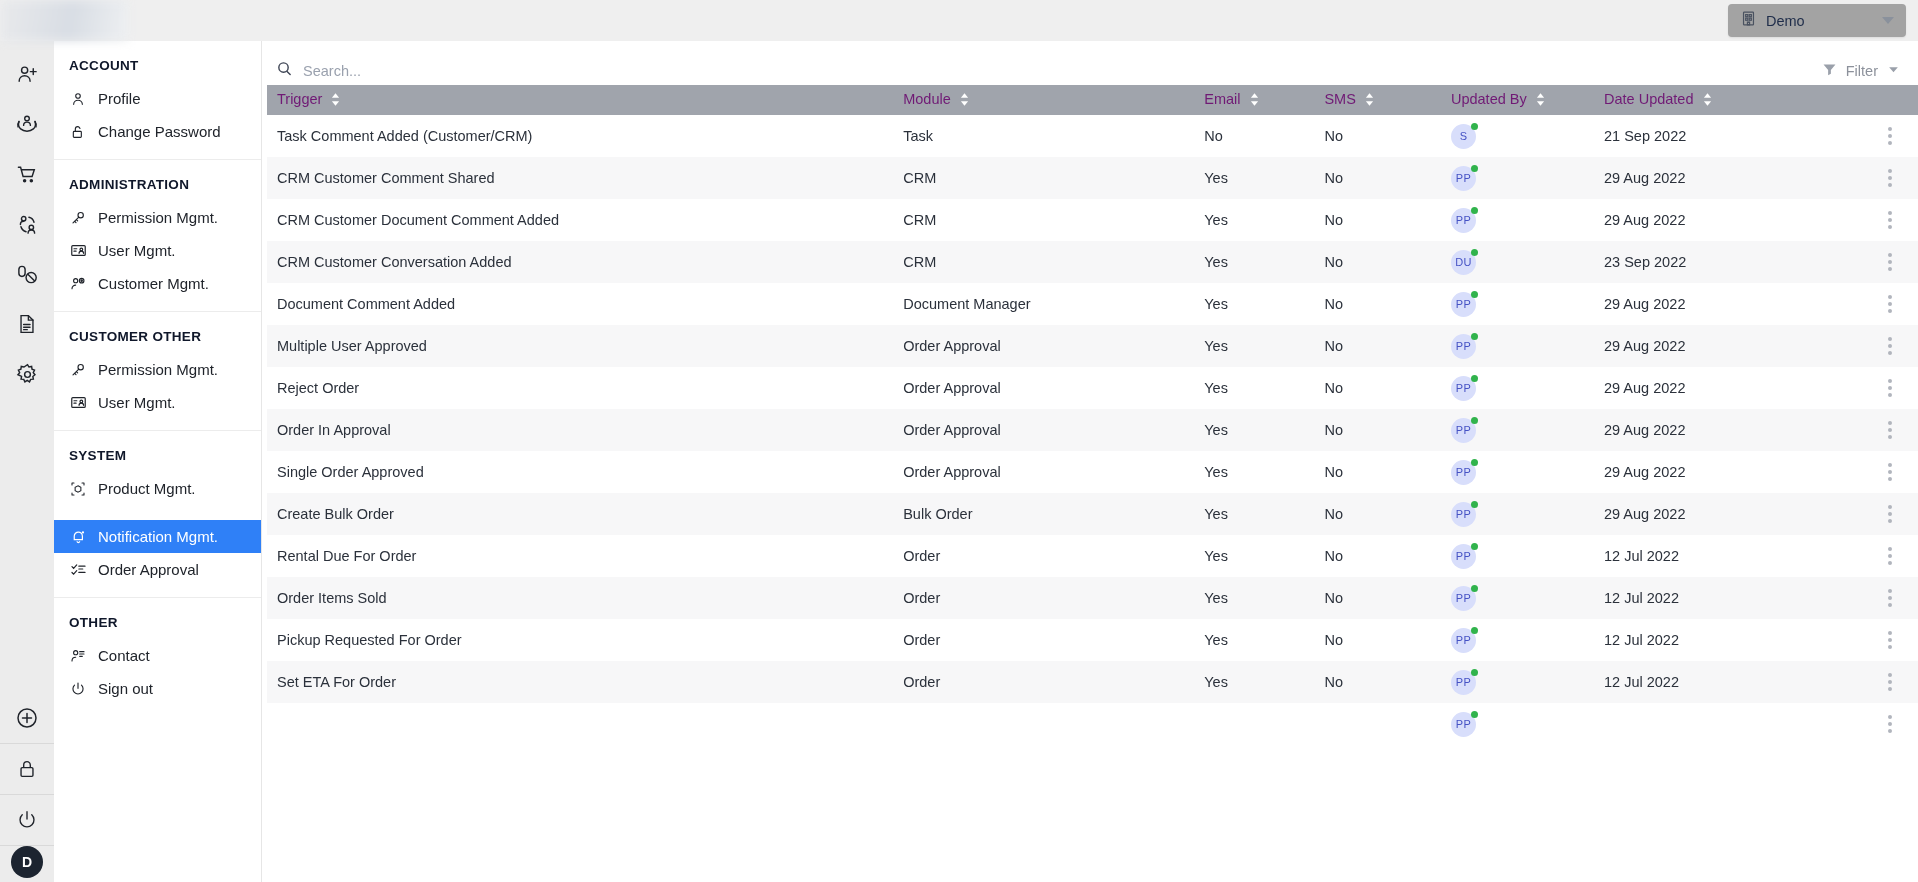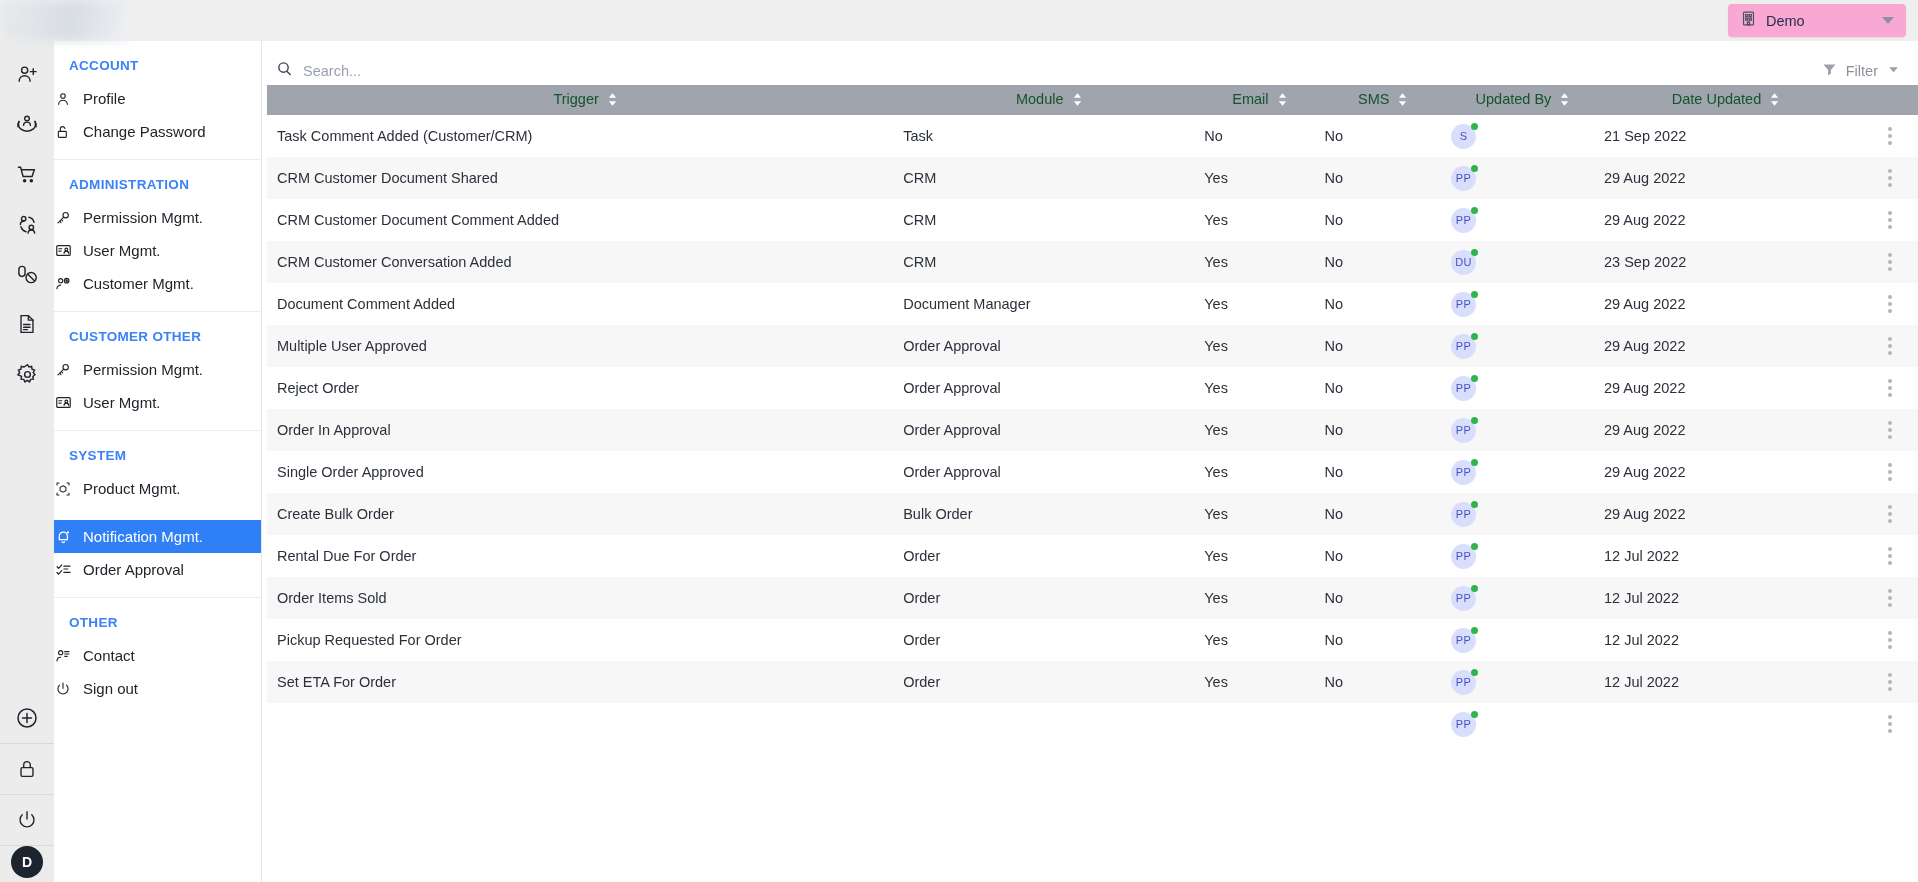--- a/index.html
+++ b/index.html
@@ -18,21 +18,21 @@
     background: #efefef; z-index: 20;
     display: flex; align-items: center; justify-content: flex-end;
   }
   .logo-box {
     position: absolute; left: 0; top: 0; width: 128px; height: 41px;
     background: linear-gradient(100deg,#e9eaec 0%, #d8dde4 55%, #eef0f2 100%);
     filter: blur(5px);
   }
   .org-select {
     width: 178px; height: 33px; margin-right: 12px;
-    background: #f9a8d4; border-radius: 4px;
+    background: #a3a3a3; border-radius: 4px;
     display: flex; align-items: center; gap: 9px; padding: 0 12px;
     box-shadow: 0 1px 2px rgba(0,0,0,.08);
   }
   .org-name { font-size: 14.5px; color: #1f2d4a; flex: 1; }
   .caret {
     width: 0; height: 0; border-left: 6px solid transparent;
     border-right: 6px solid transparent; border-top: 7px solid #8a919c;
   }
 
   
@@ -58,25 +58,25 @@
   
   .subnav {
     position: absolute; top: 41px; left: 54px; width: 208px; height: 841px;
     background: #fff; border-right: 1px solid #e6e6e6; z-index: 14;
     overflow: hidden;
   }
   .nav-group { border-bottom: 1px solid #ececec; padding-bottom: 11px; }
   .nav-group:last-child { border-bottom: none; }
   .nav-head {
     font-size: 13.5px; font-weight: 700; letter-spacing: .3px;
-    color: #3b82f6; padding: 17px 0 9px 15px;
+    color: #0f172a; padding: 17px 0 9px 15px;
   }
   .nav-item {
     display: flex; align-items: center; gap: 11px;
-    height: 33px; color: #20242b; font-size: 15px;
+    height: 33px; padding-left: 15px; color: #20242b; font-size: 15px;
     cursor: pointer;
   }
   .nav-item .nv-ico { width: 18px; height: 18px; display: flex; align-items: center; justify-content: center; flex: none; }
   .nav-item.active { background: #2f80f7; color: #fff; margin-top: 15px; }
 
   
   .main {
     position: absolute; top: 41px; left: 262px; right: 0; height: 841px;
     background: #fff; overflow: hidden;
   }
@@ -92,22 +92,22 @@
   }
   .search-input::placeholder { color: #9aa1ae; }
   .filter-btn {
     display: flex; align-items: center; gap: 9px;
     font-size: 14.5px; color: #8c919b; cursor: pointer;
   }
 
   
   table.grid { width: 1656px; border-collapse: collapse; table-layout: fixed; margin-left: 5px; }
   table.grid thead th {
-    background: #a0a4ac; color: #14532d; font-size: 14.5px; font-weight: 400;
-    height: 30px; text-align: center; padding: 0 0 0 10px; white-space: nowrap;
+    background: #a0a4ac; color: #701a75; font-size: 14.5px; font-weight: 400;
+    height: 30px; text-align: left; padding: 0 0 0 10px; white-space: nowrap;
   }
   .sort-ico { display: inline-block; margin-left: 5px; vertical-align: middle; }
   table.grid tbody td {
     height: 42px; font-size: 14.5px; color: #2b313b;
     padding: 0 0 0 10px; white-space: nowrap; border: none;
   }
   tbody tr:nth-child(even) { background: #f7f7f8; }
   tbody tr:nth-child(odd)  { background: #ffffff; }
   .c-yes { color: #49b26a; }
   .c-no  { color: #f0707a; }
@@ -483,21 +483,21 @@
             <td>21 Sep 2022</td>
             <td>
               <div class="kebab">
                 <i></i>
                 <i></i>
                 <i></i>
               </div>
             </td>
           </tr>
           <tr>
-            <td>CRM Customer Document Shared</td>
+            <td>CRM Customer Comment Shared</td>
             <td>CRM</td>
             <td class="c-yes">Yes</td>
             <td class="c-no">No</td>
             <td class="avatar-cell">
               <div class="avatar">PP<span class="dot"></span></div>
             </td>
             <td>29 Aug 2022</td>
             <td>
               <div class="kebab">
                 <i></i>

